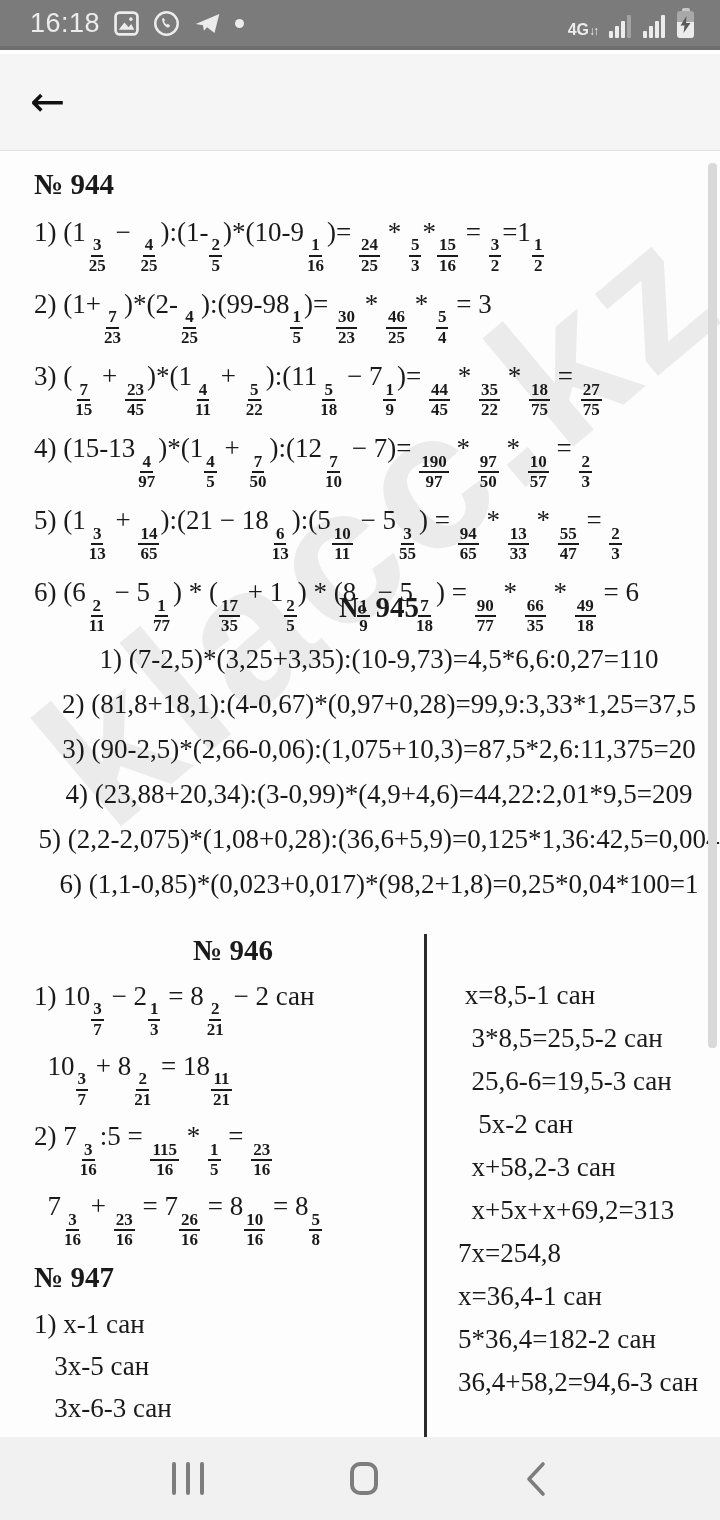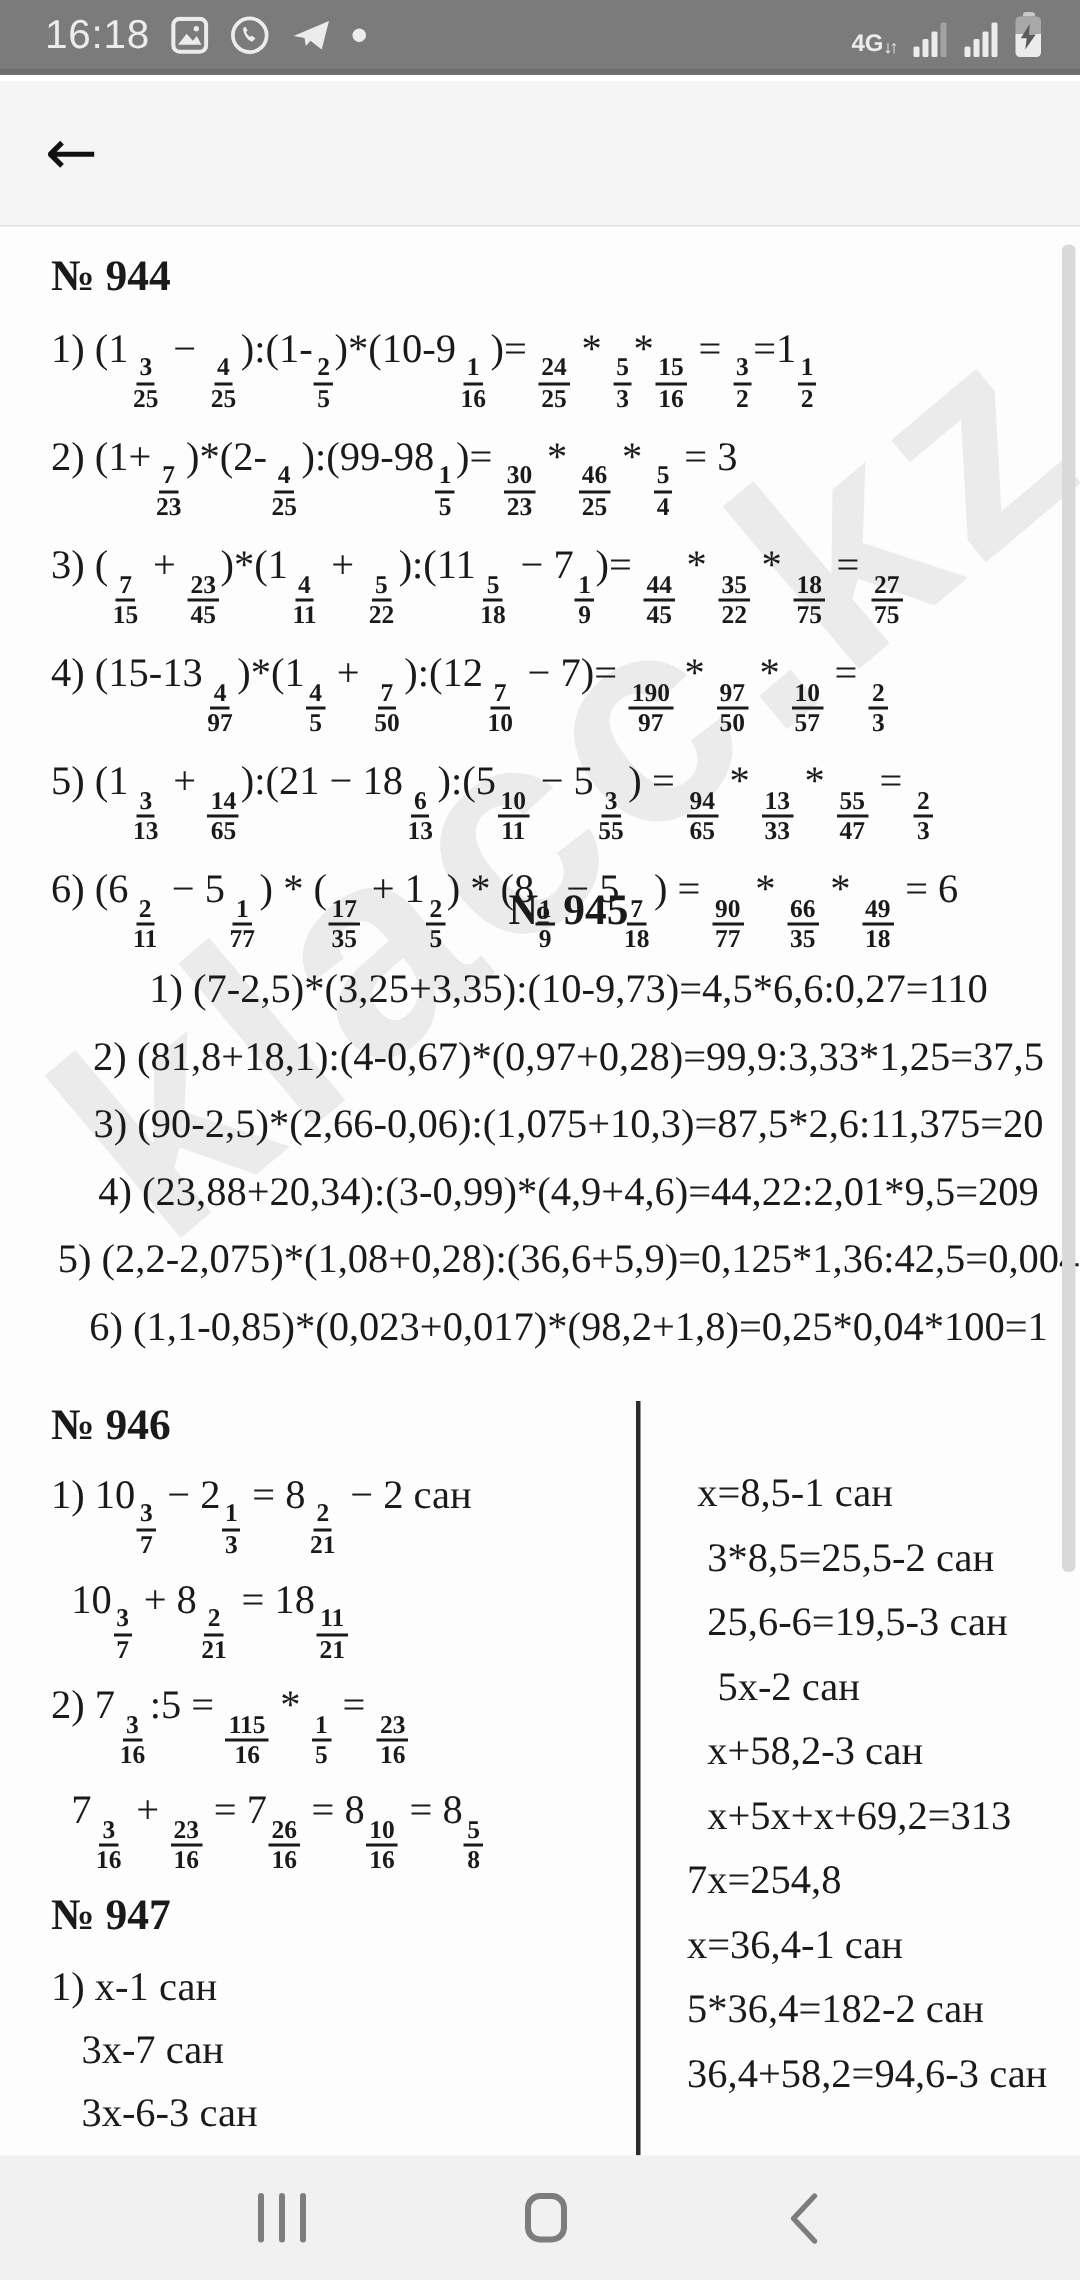--- a/index.html
+++ b/index.html
@@ -52,21 +52,21 @@
 
   #sec944 { left:22px; top:16px; width:680px; }
   #sec944 .sec-title { margin-bottom:16px; }
   #sec944 .m-line { margin-bottom:14px; min-height:44px; display:block; }
 
   #sec945 { left:22px; top:439px; width:690px;text-align:center; }
   #sec945 .sec-title { margin-bottom:18px; }
   #sec945 .m-line { margin-bottom:11px; line-height:34px; }
 
   #leftcol { left:22px; top:782px; width:398px; }
-  #sec946 .sec-title { margin-bottom:14px; }
+  #sec946 .sec-title { margin-bottom:14px;text-align:center; }
   #sec946 .m-line { margin-bottom:12px; min-height:44px; }
   #sec947l .sec-title { margin-top:6px; margin-bottom:14px; }
   #sec947l .m-line { margin-bottom:9px; line-height:33px; }
 
   .col-divider { position:absolute; left:424px; top:782px; width:3px; height:503px;
     background:#2b2b2b; z-index:2; }
 
   #rightcol { left:446px; top:822px; width:270px; }
   #rightcol .m-line { line-height:43px; }
 
@@ -182,21 +182,21 @@
             <div class="m-line">1) 10<span class="frac"><span class="fn">3</span><span class="fd">7</span></span> − 2<span class="frac"><span class="fn">1</span><span class="fd">3</span></span> = 8<span class="frac"><span class="fn">2</span><span class="fd">21</span></span> − 2 сан</div>
             <div class="m-line">  10<span class="frac"><span class="fn">3</span><span class="fd">7</span></span> + 8<span class="frac"><span class="fn">2</span><span class="fd">21</span></span> = 18<span class="frac"><span class="fn">11</span><span class="fd">21</span></span></div>
             <div class="m-line">2) 7<span class="frac"><span class="fn">3</span><span class="fd">16</span></span>:5 = <span class="frac"><span class="fn">115</span><span class="fd">16</span></span> * <span class="frac"><span class="fn">1</span><span class="fd">5</span></span> = <span class="frac"><span class="fn">23</span><span class="fd">16</span></span></div>
             <div class="m-line">  7<span class="frac"><span class="fn">3</span><span class="fd">16</span></span> + <span class="frac"><span class="fn">23</span><span class="fd">16</span></span> = 7<span class="frac"><span class="fn">26</span><span class="fd">16</span></span> = 8<span class="frac"><span class="fn">10</span><span class="fd">16</span></span> = 8<span class="frac"><span class="fn">5</span><span class="fd">8</span></span></div>
           </div>
       </div>
       <div id="sec947l">
         <div class="sec-title">№ 947</div>
         <div>
             <div class="m-line">1) x-1 сан</div>
-            <div class="m-line">   3x-7 сан</div>
+            <div class="m-line">   3x-5 сан</div>
             <div class="m-line">   3x-6-3 сан</div>
             <div class="m-line">   x+3x+3x-6=53,5</div>
           </div>
       </div>
     </div>
 
     <div class="col-divider"></div>
 
     <div class="sec" id="rightcol">
       <div>

